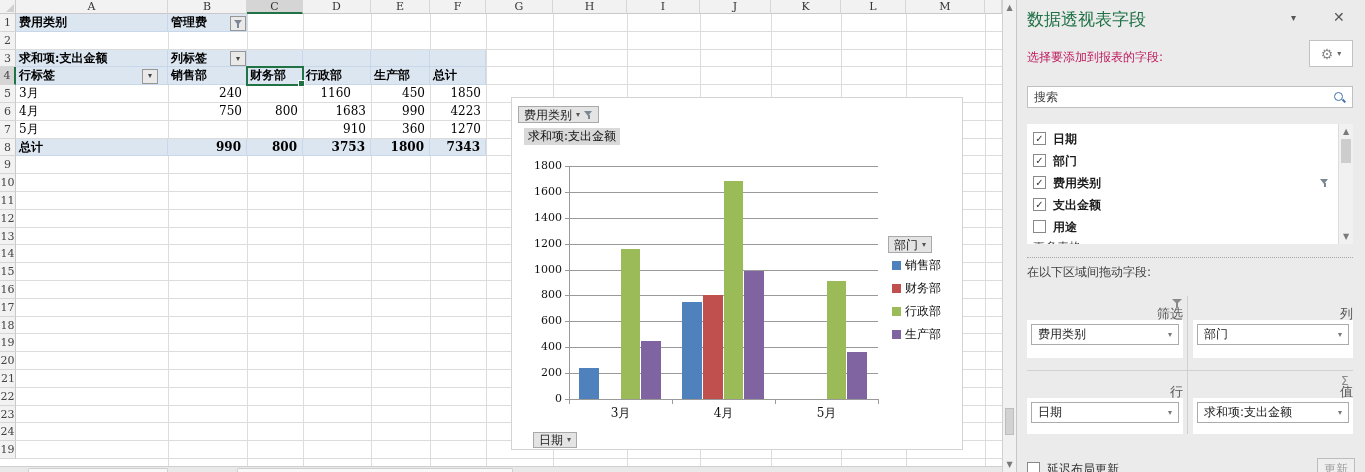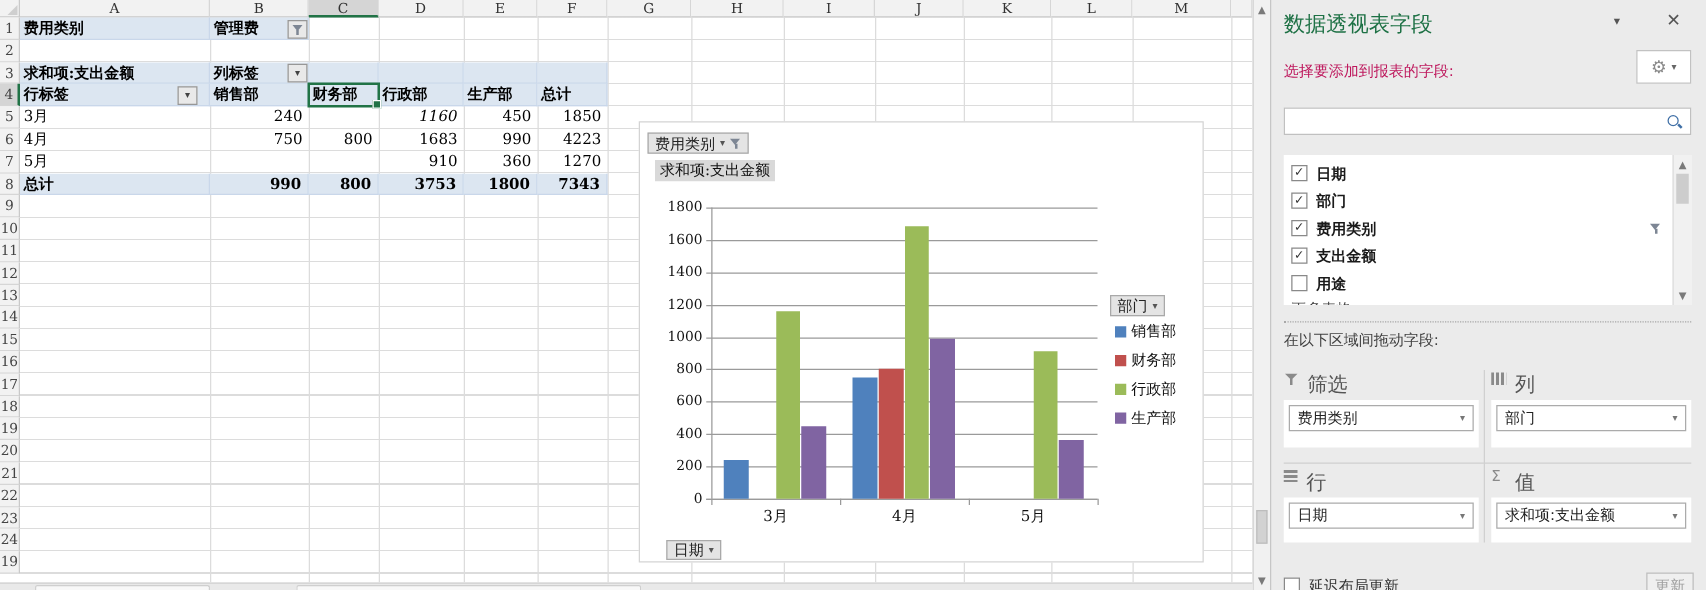--- a/index.html
+++ b/index.html
@@ -75,21 +75,21 @@
   #field-list{position:absolute;left:10px;top:124px;width:326px;height:120px;background:#fff;overflow:hidden;}
   .fitem{position:absolute;left:0;width:100%;height:22px;line-height:22px;font-size:12px;color:#1a1a1a;font-weight:bold;white-space:nowrap;}
   .fitem .cb{position:absolute;left:6px;top:4px;width:13px;height:13px;background:#fff;border:1px solid #898989;box-sizing:border-box;text-align:center;line-height:11px;font-size:10px;color:#333;font-weight:normal;}
   .fitem .flabel{position:absolute;left:26px;top:0;}
   .fitem .ffilter{position:absolute;right:24px;top:6px;}
   .more{font-weight:normal;color:#444;}
   #list-scroll{position:absolute;right:0;top:0;width:15px;height:120px;background:#f1f1f1;border-left:1px solid #dcdcdc;box-sizing:border-box;}
   #list-thumb{position:absolute;left:2px;right:2px;top:15px;height:24px;background:#cdcdcd;}
   #dotted-sep{position:absolute;left:10px;top:257px;width:326px;border-top:1px dotted #a8a8a8;}
   #drag-hint{position:absolute;left:10px;top:264px;font-size:12px;color:#3f3f3f;}
-  .zone-hdr{position:absolute;font-size:16px;color:#555;display:flex;align-items:flex-start;gap:7px;}
+  .zone-hdr{position:absolute;font-size:13px;color:#555;display:flex;align-items:flex-end;gap:7px;flex-direction:column;}
   .zone-box{position:absolute;background:#fff;}
   .chip{position:absolute;left:4px;top:4px;right:4px;height:21px;background:#fff;border:1px solid #ababab;box-sizing:border-box;
     font-size:12px;color:#222;line-height:19px;padding-left:6px;white-space:nowrap;overflow:hidden;}
   .chip .dd{position:absolute;right:6px;top:0;font-size:8px;color:#777;line-height:19px;}
   .zicon{display:inline-block;width:12px;height:11px;position:relative;}
   .zicon.icon-filter:before{content:"";position:absolute;left:1px;top:1px;border-left:5px solid transparent;border-right:5px solid transparent;border-top:5px solid #8a8a8a;}
   .zicon.icon-filter:after{content:"";position:absolute;left:5px;top:5px;width:2px;height:5px;background:#8a8a8a;}
   .zicon.icon-columns{background:repeating-linear-gradient(90deg,#8a8a8a 0 2px,transparent 2px 4px);height:10px;}
   .zicon.icon-rows{background:repeating-linear-gradient(#8a8a8a 0 2px,transparent 2px 4px);width:11px;height:10px;}
   .zicon.icon-sigma:before{content:"Σ";position:absolute;left:0;top:-2px;font-size:12px;color:#8a8a8a;}
@@ -185,21 +185,21 @@
         <div class="btn-sq" style="left: 142px; top: 68.9px;">
           <div class="dd" style="font-size: 8px; color: rgb(68, 68, 68);">▾</div>
         </div>
         <div class="cell blue b" style="left: 168px; top: 67.4px; width: 79px; height: 17.8px;">销售部</div>
         <div class="cell blue b" style="left: 247px; top: 67.4px; width: 56px; height: 17.8px;">财务部</div>
         <div class="cell blue b" style="left: 303px; top: 67.4px; width: 68px; height: 17.8px;">行政部</div>
         <div class="cell blue b" style="left: 371px; top: 67.4px; width: 59px; height: 17.8px;">生产部</div>
         <div class="cell blue b" style="left: 430px; top: 67.4px; width: 56px; height: 17.8px;">总计</div>
         <div class="cell" style="left: 16px; top: 85.2px; width: 152px; height: 17.8px;">3月</div>
         <div class="cell num" style="left: 168px; top: 85.2px; width: 79px; height: 17.8px;">240</div>
-        <div class="cell num" style="left: 303px; top: 85.2px; width: 68px; height: 17.8px; font-style: italic;">1160</div>
+        <div class="cell num" style="left: 288px; top: 85.2px; width: 68px; height: 17.8px;">1160</div>
         <div class="cell num" style="left: 371px; top: 85.2px; width: 59px; height: 17.8px;">450</div>
         <div class="cell num" style="left: 430px; top: 85.2px; width: 56px; height: 17.8px;">1850</div>
         <div class="cell" style="left: 16px; top: 103px; width: 152px; height: 17.8px;">4月</div>
         <div class="cell num" style="left: 168px; top: 103px; width: 79px; height: 17.8px;">750</div>
         <div class="cell num" style="left: 247px; top: 103px; width: 56px; height: 17.8px;">800</div>
         <div class="cell num" style="left: 303px; top: 103px; width: 68px; height: 17.8px;">1683</div>
         <div class="cell num" style="left: 371px; top: 103px; width: 59px; height: 17.8px;">990</div>
         <div class="cell num" style="left: 430px; top: 103px; width: 56px; height: 17.8px;">4223</div>
         <div class="cell" style="left: 16px; top: 120.8px; width: 152px; height: 17.8px;">5月</div>
         <div class="cell num" style="left: 303px; top: 120.8px; width: 68px; height: 17.8px;">910</div>
@@ -291,20 +291,21 @@
   <div id="pane">
     <div id="pane-title">数据透视表字段</div>
     <div id="pane-collapse">▾</div>
     <div id="pane-close">✕</div>
     <div id="pane-sub">选择要添加到报表的字段:</div>
     <div id="gear-btn">
       <span class="gear">⚙</span>
       <span class="dd">▾</span>
     </div>
     <div id="search-box">
+      <input placeholder="搜索" style="">
       <span class="mag"></span>
     </div>
     <div id="field-list">
         <div class="fitem" style="top: 4px;">
           <div class="cb">✓</div>
           <div class="flabel">日期</div>
         </div>
         <div class="fitem" style="top: 26px;">
           <div class="cb">✓</div>
           <div class="flabel">部门</div>

